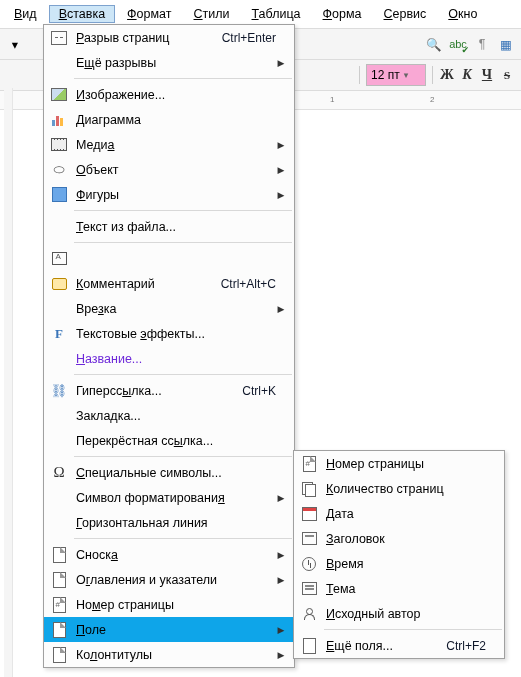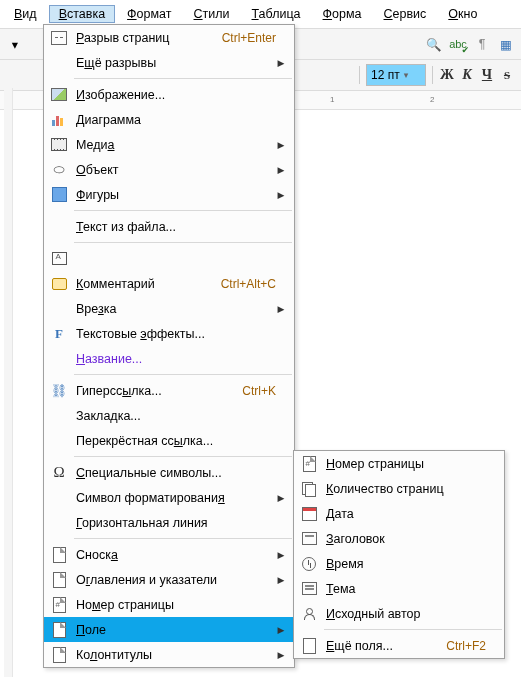--- a/index.html
+++ b/index.html
@@ -4,37 +4,37 @@
 <style>
 html,body{margin:0;padding:0;font-family:"Segoe UI",Tahoma,sans-serif;font-size:12.5px;color:#000;background:#fff}
 body{width:521px;height:677px;overflow:hidden;position:relative}
 .menubar{display:flex;align-items:center;height:24px;padding:2px 4px;gap:2px;background:#fff}
 .menubar .mitem{padding:2px 10px;cursor:default}
 .menubar .mitem.open{background:#cde6f7;border:1px solid #7da2ce;padding:1px 9px}
 .toolbar{height:30px;background:#f5f5f5;border-top:1px solid #dcdcdc;border-bottom:1px solid #dcdcdc;display:flex;align-items:center;padding:0 6px;gap:6px}
 .toolbar2{height:30px;background:#f5f5f5;border-bottom:1px solid #dcdcdc;display:flex;align-items:center;padding:0 6px;gap:4px}
 .ticon{width:18px;height:18px;display:inline-flex;align-items:center;justify-content:center}
 .sep{width:1px;height:18px;background:#ccc;margin:0 2px}
-.combo{height:20px;border:1px solid #bbb;background:#7dd3fc;display:flex;align-items:center;padding:0 4px;font-size:12px}
+.combo{height:20px;border:1px solid #bbb;background:#f9a8d4;display:flex;align-items:center;padding:0 4px;font-size:12px}
 .combo .dd{margin-left:4px;font-size:9px;color:#666}
 .fmt{width:16px;height:16px;display:inline-flex;align-items:center;justify-content:center;font-weight:bold;font-family:"Times New Roman",serif;font-size:14px;color:#333}
 .fmt.sm{font-size:11px}
 .ruler{height:18px;background:#fafafa;border-bottom:1px solid #e0e0e0;position:relative;font-size:8px;color:#777}
 .ruler .lbl{position:absolute;top:4px}
 .vline2{position:absolute;left:4px;top:88px;bottom:0;width:8px;background:#f5f5f5;border-right:1px solid #e6e6e6}
 
 .menu{position:absolute;background:#fcfcfc;border:1px solid #a0a0a0;box-shadow:2px 2px 4px rgba(0,0,0,.15)}
 .menu1{left:43px;top:24px;width:250px}
 .menu .row{display:flex;align-items:center;height:25px;position:relative;padding-right:8px}
 .menu .row.sel{background:#0ea5e9}
 .menu .row.dis{color:#6d28d9}
 .menu .ric{width:30px;display:flex;align-items:center;justify-content:center;flex:0 0 30px}
 .menu .lbl{flex:1;padding-left:2px;white-space:nowrap}
 .menu .lbl u{text-decoration:underline}
-.menu .sc{color:#a16207;font-size:12px;padding-left:8px}
+.menu .sc{color:#0f172a;font-size:12px;padding-left:8px}
 .menu .ar{width:10px;text-align:center;font-size:9px;color:#333}
 .menu hr{border:none;border-top:1px solid #d8d8d8;margin:3px 2px 3px 30px}
 
 .menu2{left:293px;top:450px;width:210px}
 
 
 .i-break{width:14px;height:12px;border:1px solid #666;position:relative}
 .i-break::after{content:"";position:absolute;left:3px;right:3px;top:5px;border-top:1px dashed #666}
 .i-img{width:14px;height:11px;border:1px solid #666;background:linear-gradient(135deg,#cde 50%,#9c6 50%)}
 .i-chart{width:14px;height:12px;display:flex;align-items:flex-end;gap:1px}

